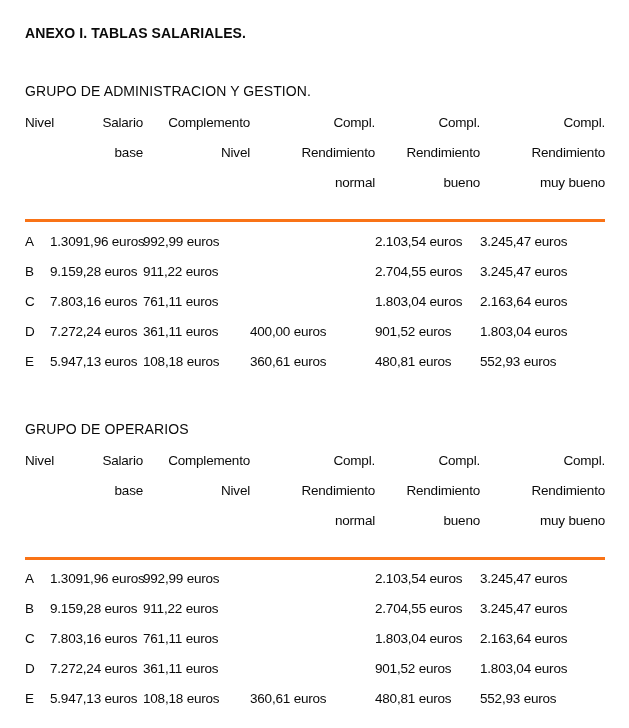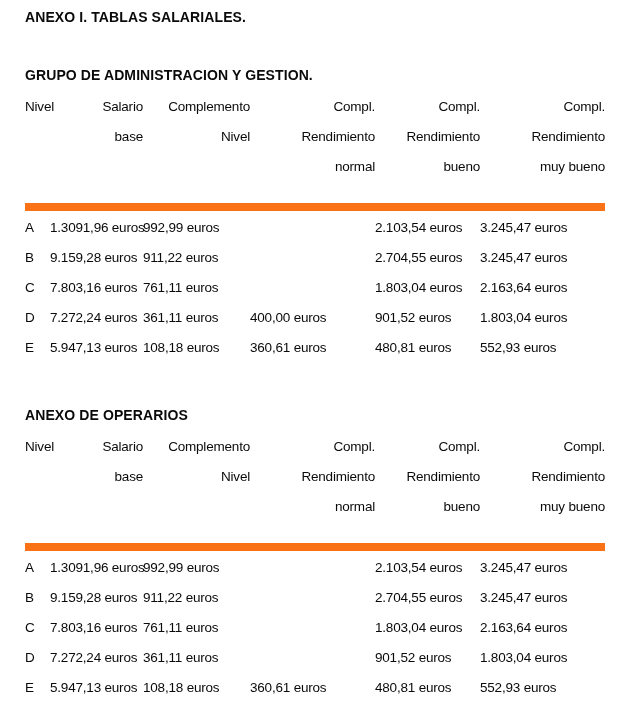--- a/index.html
+++ b/index.html
@@ -8,34 +8,34 @@
     height: 728px;
     background: #ffffff;
     overflow: hidden;
     font-family: "Liberation Sans", sans-serif;
     color: #0a0a0a;
     -webkit-font-smoothing: none;
   }
   .page {
     width: 629px;
     height: 632px;
-    padding: 8px 24px 0 25px;
+    padding: 24px 24px 0 25px;
     letter-spacing: -0.2px;
   }
   .doc-title {
     font-size: 14px;
     font-weight: 700;
     line-height: 18px;
     letter-spacing: 0.1px;
   }
   .group-1 { margin-top: 40px; }
   .group-2 { margin-top: 45px; }
   .group-title {
     font-size: 14px;
-    font-weight: 700;
+    font-weight: 400;
     line-height: 18px;
     letter-spacing: 0.1px;
     margin-bottom: 8px;
   }
   table.salary-table {
     width: 580px;
     border-collapse: collapse;
     table-layout: fixed;
   }
   col.c-nivel  { width: 25px; }
@@ -43,21 +43,21 @@
   col.c-comp   { width: 107px; }
   col.c-normal { width: 125px; }
   col.c-bueno  { width: 105px; }
   col.c-muy    { width: 125px; }
   thead th {
     font-weight: 400;
     font-size: 13.5px;
     vertical-align: top;
     text-align: right;
     padding: 0 0 21px 0;
-    border-bottom: 8px solid #f97316;
+    border-bottom: 3px solid #f97316;
   }
   thead th.left { text-align: left; }
   .hl {
     display: block;
     line-height: 30px;
     white-space: nowrap;
   }
   tbody td {
     font-size: 13.5px;
     height: 30px;
@@ -156,21 +156,21 @@
           <td>108,18 euros</td>
           <td>360,61 euros</td>
           <td>480,81 euros</td>
           <td>552,93 euros</td>
         </tr>
       </tbody>
     </table>
   </section>
 
   <section class="group group-2">
-    <h2 class="group-title">ANEXO DE OPERARIOS</h2>
+    <h2 class="group-title">GRUPO DE OPERARIOS</h2>
     <table class="salary-table">
       <colgroup>
         <col class="c-nivel">
           <col class="c-sal">
           <col class="c-comp">
           <col class="c-normal">
           <col class="c-bueno">
           <col class="c-muy">
       </colgroup>
       <thead>

